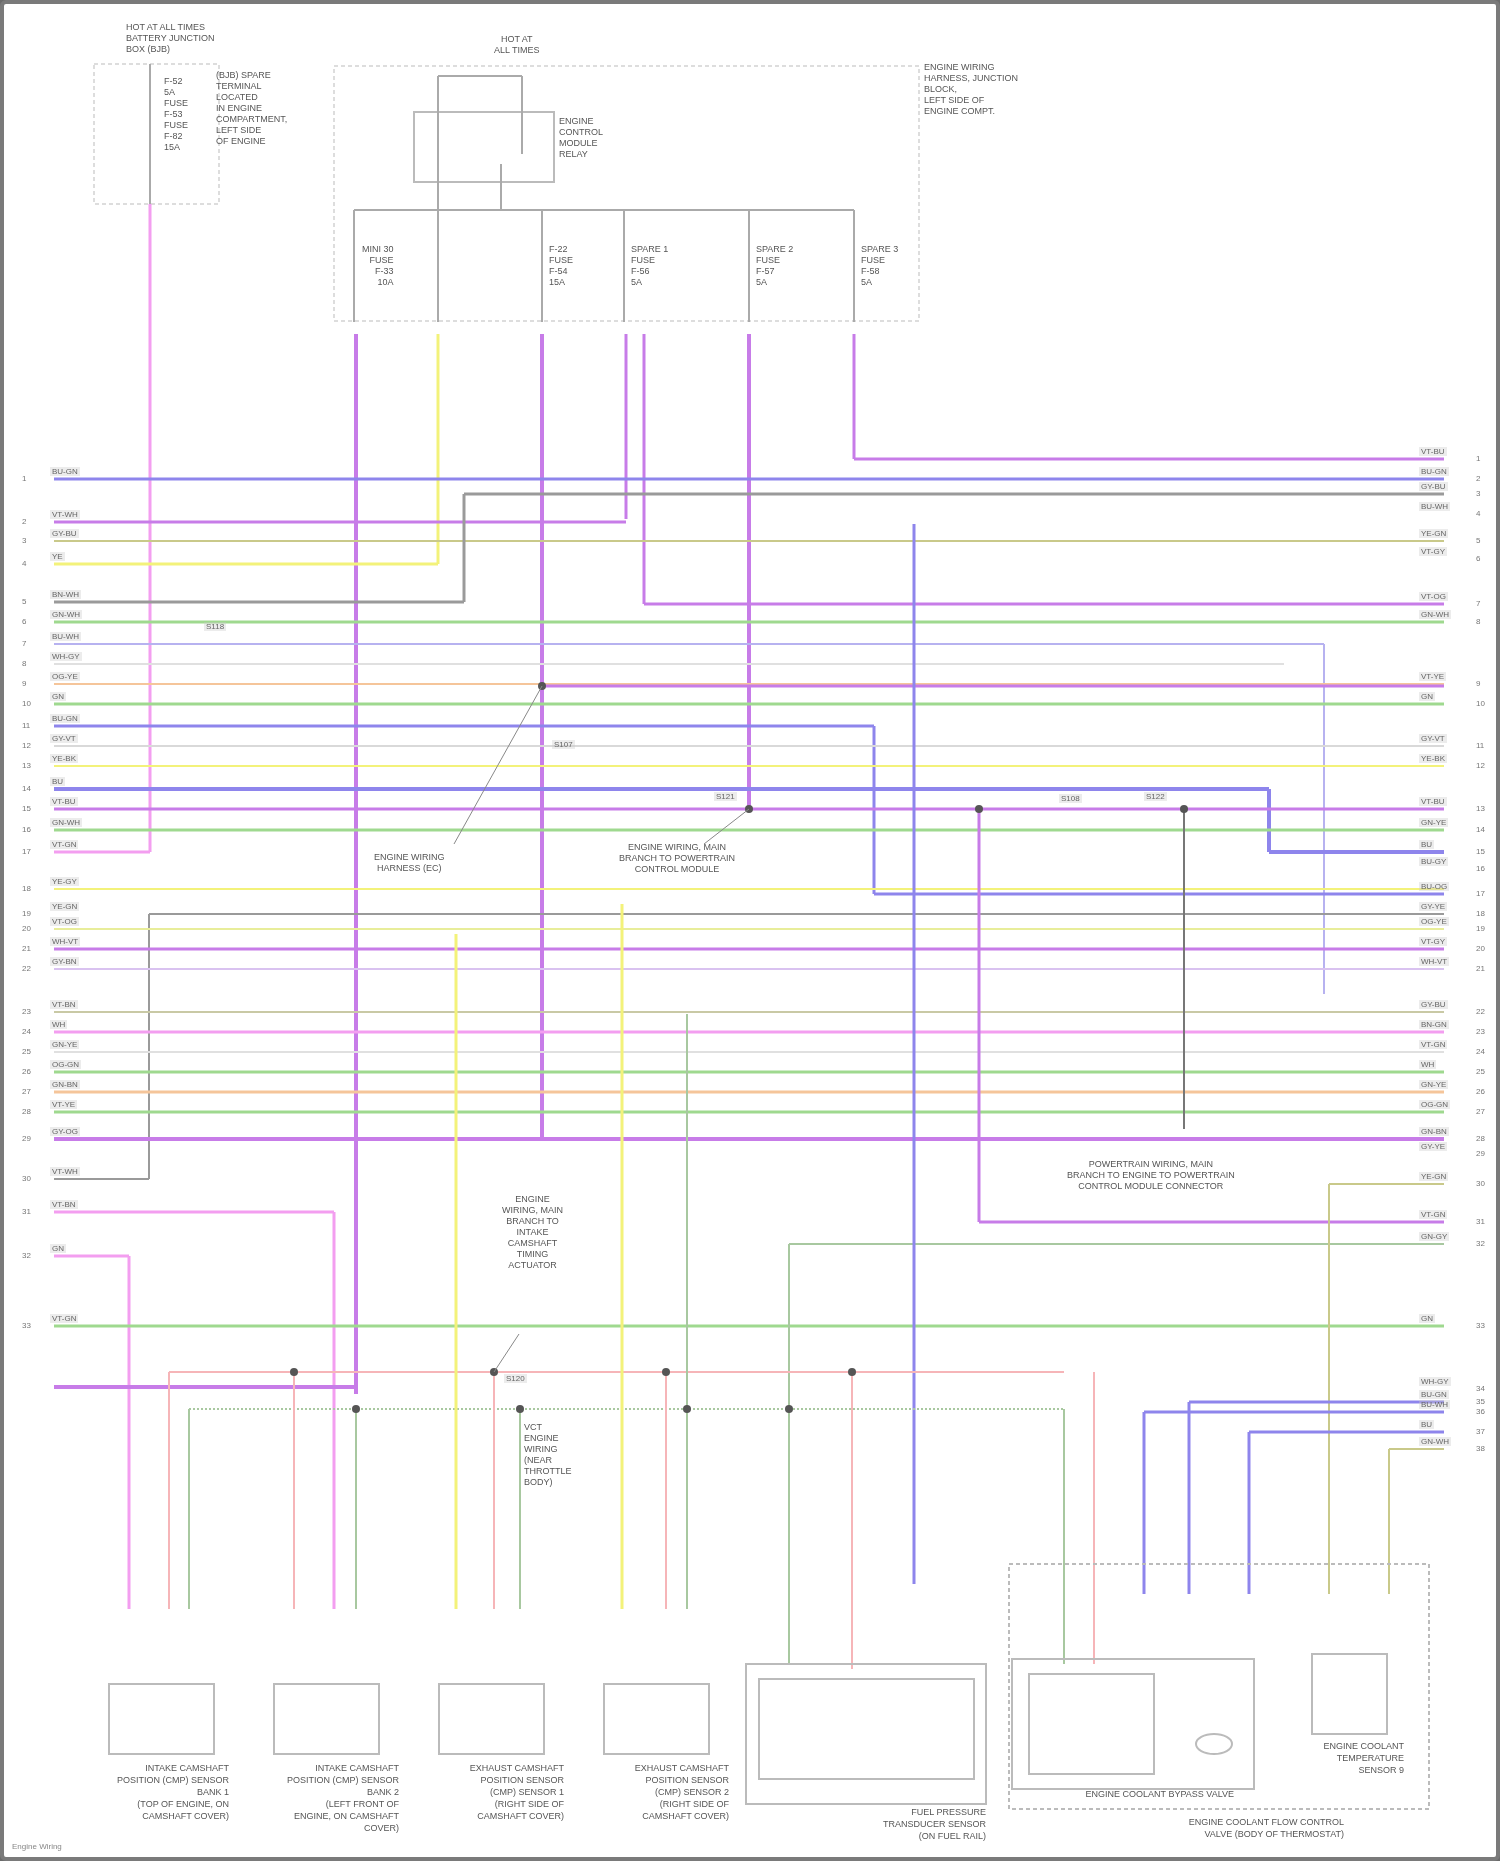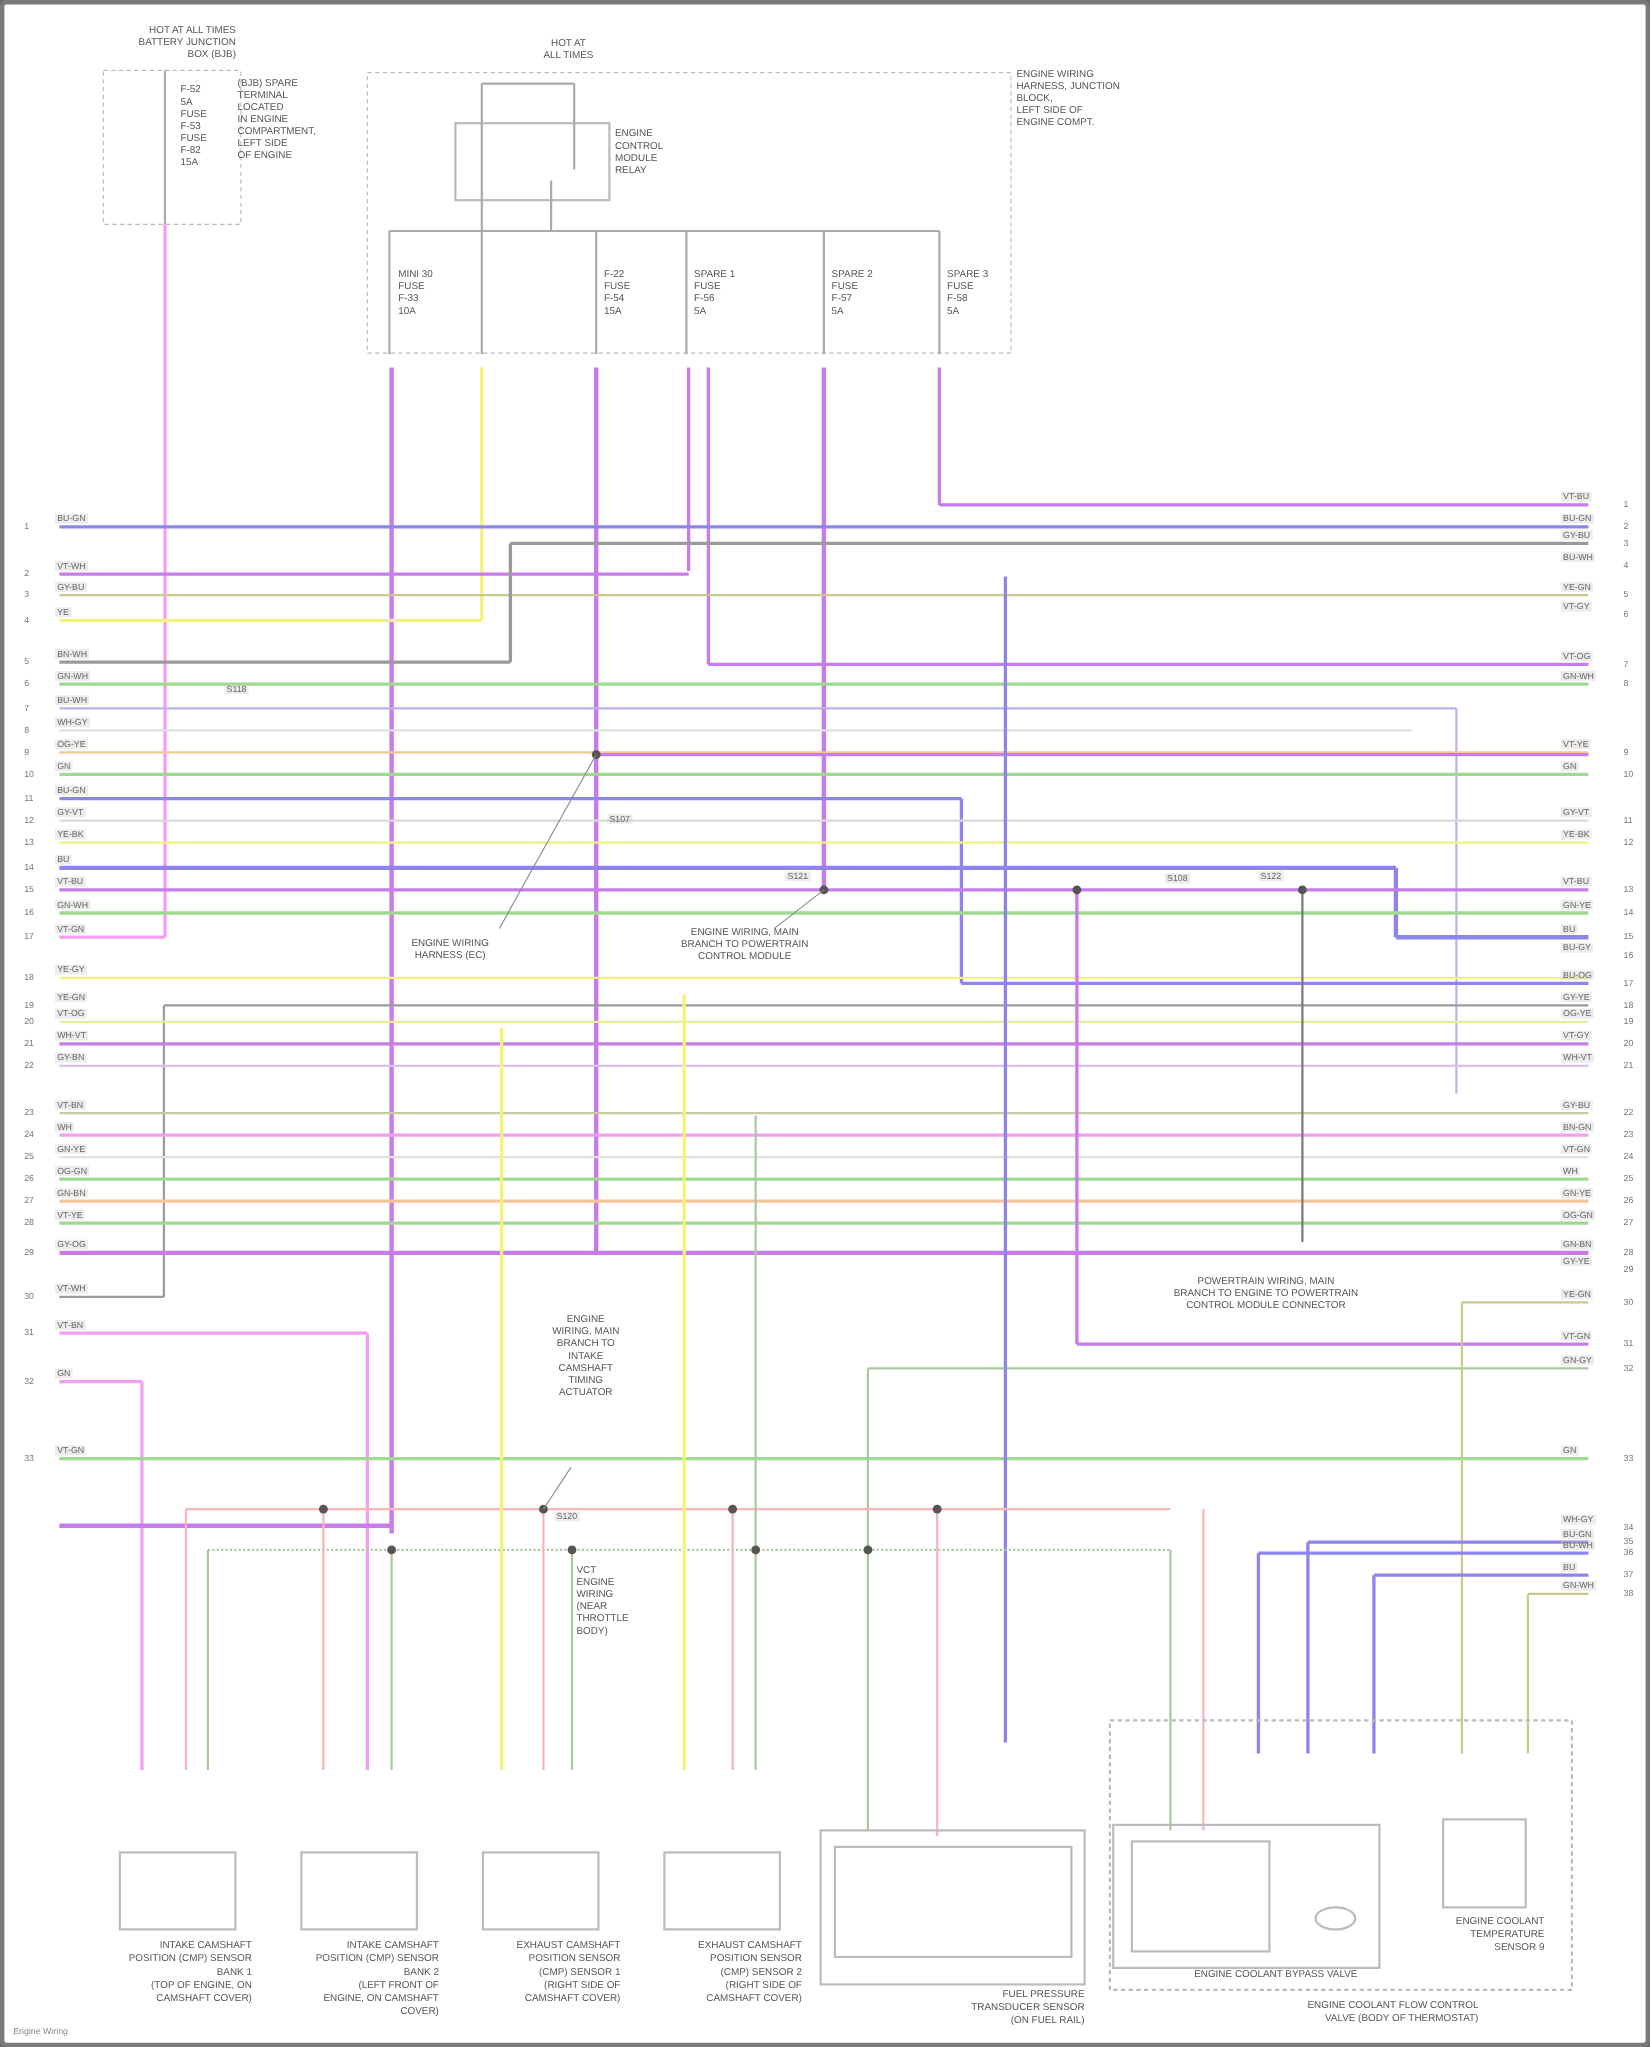--- a/index.html
+++ b/index.html
@@ -151,28 +151,28 @@
     <rect x="742" y="1660" width="240" height="140"></rect>
     <rect x="755" y="1675" width="215" height="100"></rect>
     <rect x="1008" y="1655" width="242" height="130"></rect>
     <rect x="1308" y="1650" width="75" height="80"></rect>
     <rect x="1005" y="1560" width="420" height="245" stroke-dasharray="4 3"></rect>
     <rect x="1025" y="1670" width="125" height="100"></rect>
     <ellipse cx="1210" cy="1740" rx="18" ry="10"></ellipse>
   </g>
 </svg>
 
-<div class="lbl" style="left:122px;top:18px;text-align:right;"><span>HOT AT ALL TIMES</span><br><span>BATTERY JUNCTION</span><br><span>BOX (BJB)</span></div>
+<div class="lbl" style="left:122px;top:18px;text-align:left;"><span>HOT AT ALL TIMES</span><br><span>BATTERY JUNCTION</span><br><span>BOX (BJB)</span></div>
 <div class="lbl" style="left:160px;top:72px;"><span>F-52</span><br><span>5A</span><br><span>FUSE</span><br><span>F-53</span><br><span>FUSE</span><br><span>F-82</span><br><span>15A</span></div>
 <div class="lbl" style="left:212px;top:66px;"><span>(BJB) SPARE</span><br><span>TERMINAL</span><br><span>LOCATED</span><br><span>IN ENGINE</span><br><span>COMPARTMENT,</span><br><span>LEFT SIDE</span><br><span>OF ENGINE</span></div>
 
 <div class="lbl" style="left:490px;top:30px;text-align:center;"><span>HOT AT</span><br><span>ALL TIMES</span></div>
 <div class="lbl" style="left:555px;top:112px;"><span>ENGINE</span><br><span>CONTROL</span><br><span>MODULE</span><br><span>RELAY</span></div>
 <div class="lbl" style="left:920px;top:58px;"><span>ENGINE WIRING</span><br><span>HARNESS, JUNCTION</span><br><span>BLOCK,</span><br><span>LEFT SIDE OF</span><br><span>ENGINE COMPT.</span></div>
-<div class="lbl" style="left:358px;top:240px;"><span>MINI 30</span><br><span>FUSE</span><br><span>F-33</span><br><span>10A</span></div>
+<div class="lbl" style="left:358px;top:240px;text-align:right;"><span>MINI 30</span><br><span>FUSE</span><br><span>F-33</span><br><span>10A</span></div>
 <div class="lbl" style="left:545px;top:240px;"><span>F-22</span><br><span>FUSE</span><br><span>F-54</span><br><span>15A</span></div>
 <div class="lbl" style="left:627px;top:240px;"><span>SPARE 1</span><br><span>FUSE</span><br><span>F-56</span><br><span>5A</span></div>
 <div class="lbl" style="left:752px;top:240px;"><span>SPARE 2</span><br><span>FUSE</span><br><span>F-57</span><br><span>5A</span></div>
 <div class="lbl" style="left:857px;top:240px;"><span>SPARE 3</span><br><span>FUSE</span><br><span>F-58</span><br><span>5A</span></div>
 
 <div id="left-pins">
       <div class="pin" style="left: 18px; top: 470px;">1</div>
       <div class="wlab" style="left: 46px; top: 463px;">BU-GN</div>
       <div class="pin" style="left: 18px; top: 513px;">2</div>
       <div class="wlab" style="left: 46px; top: 506px;">VT-WH</div>

